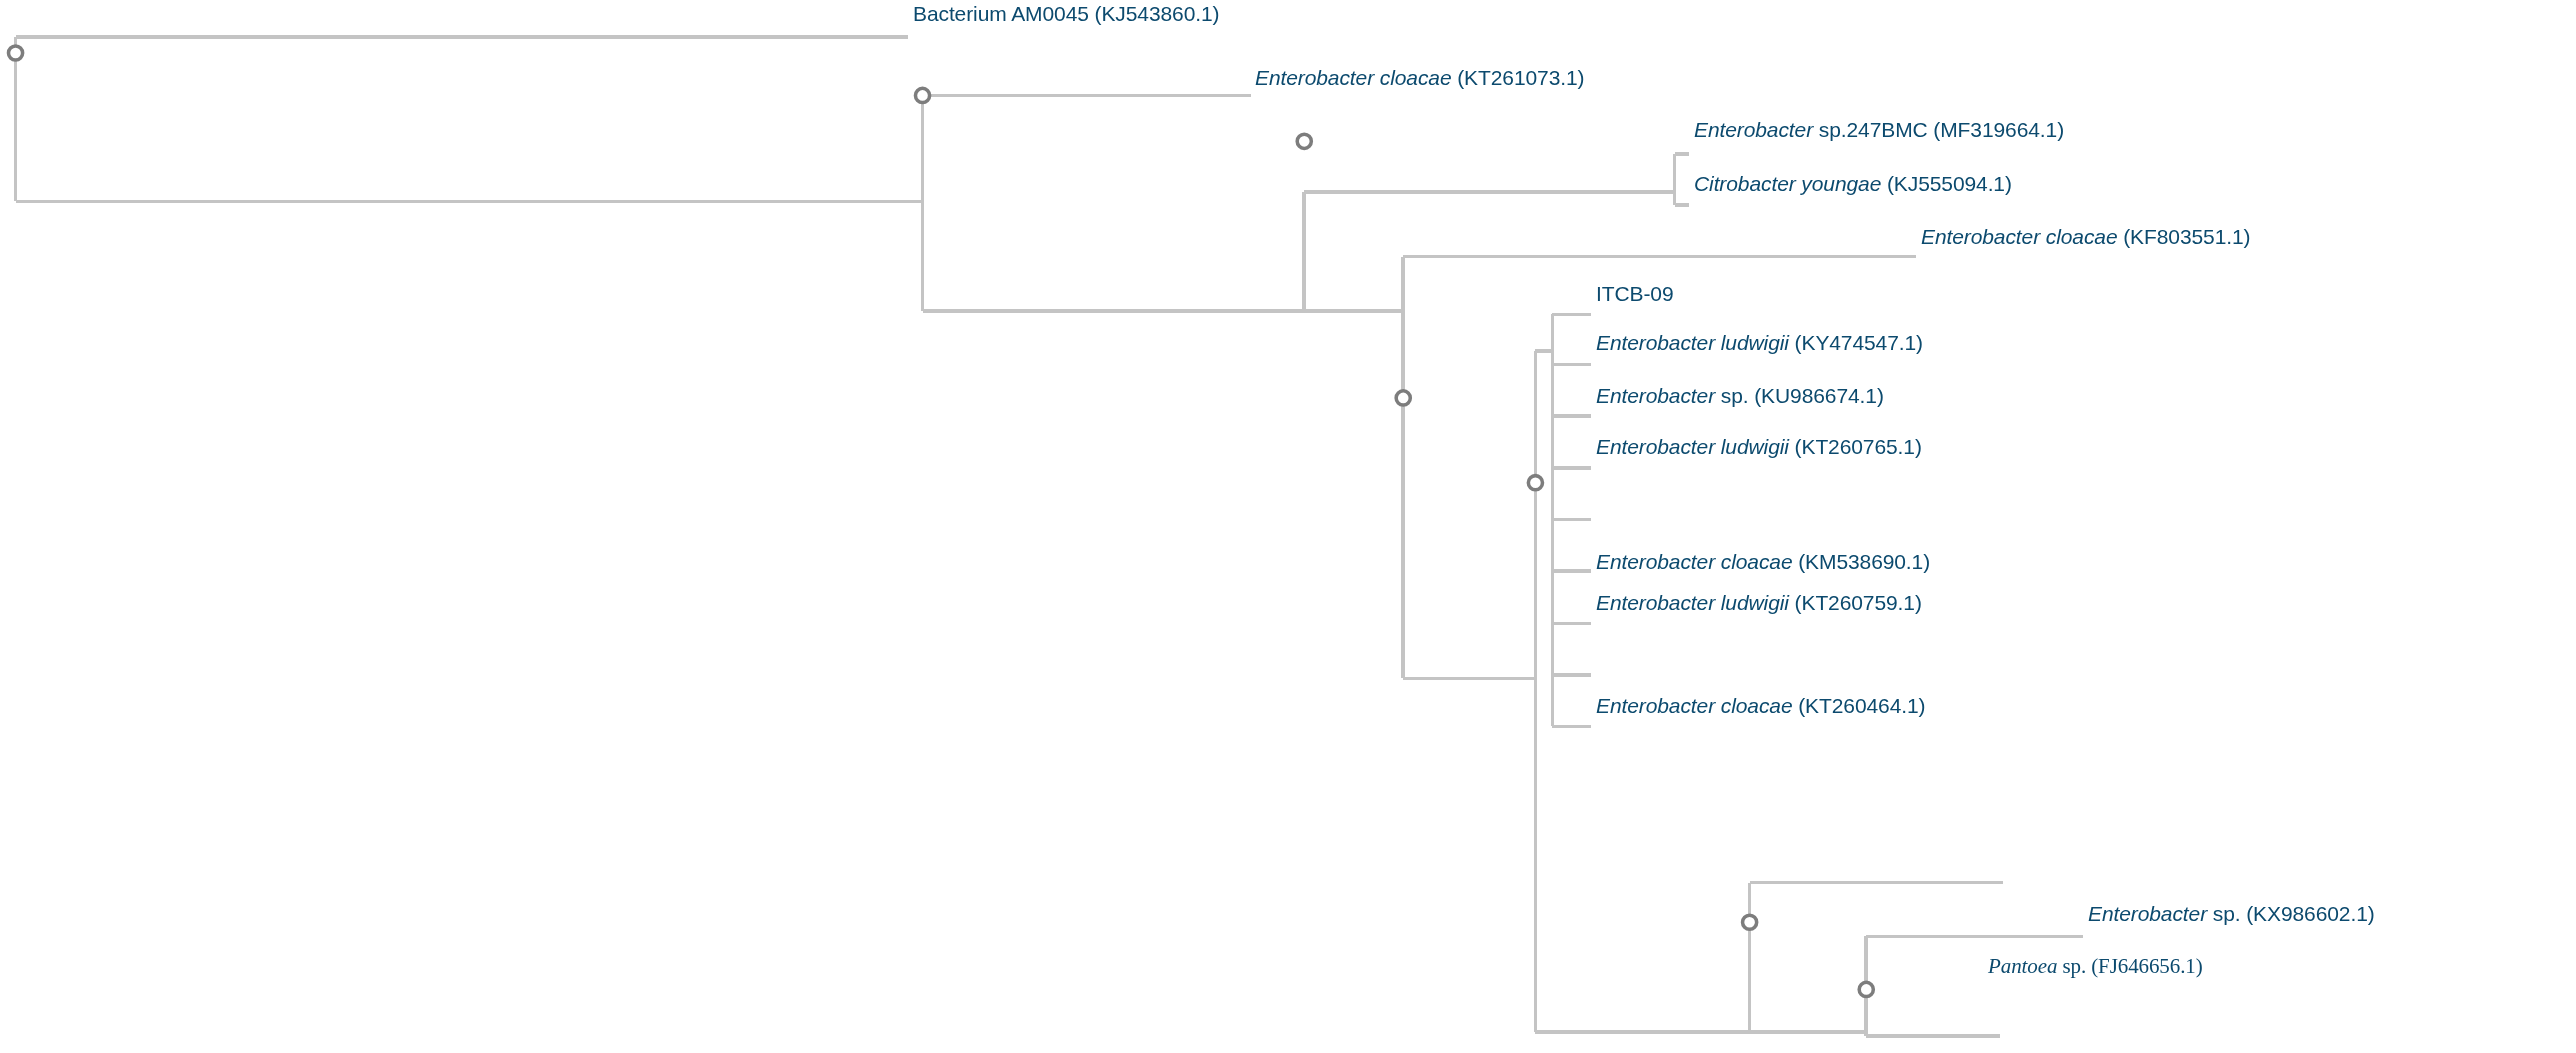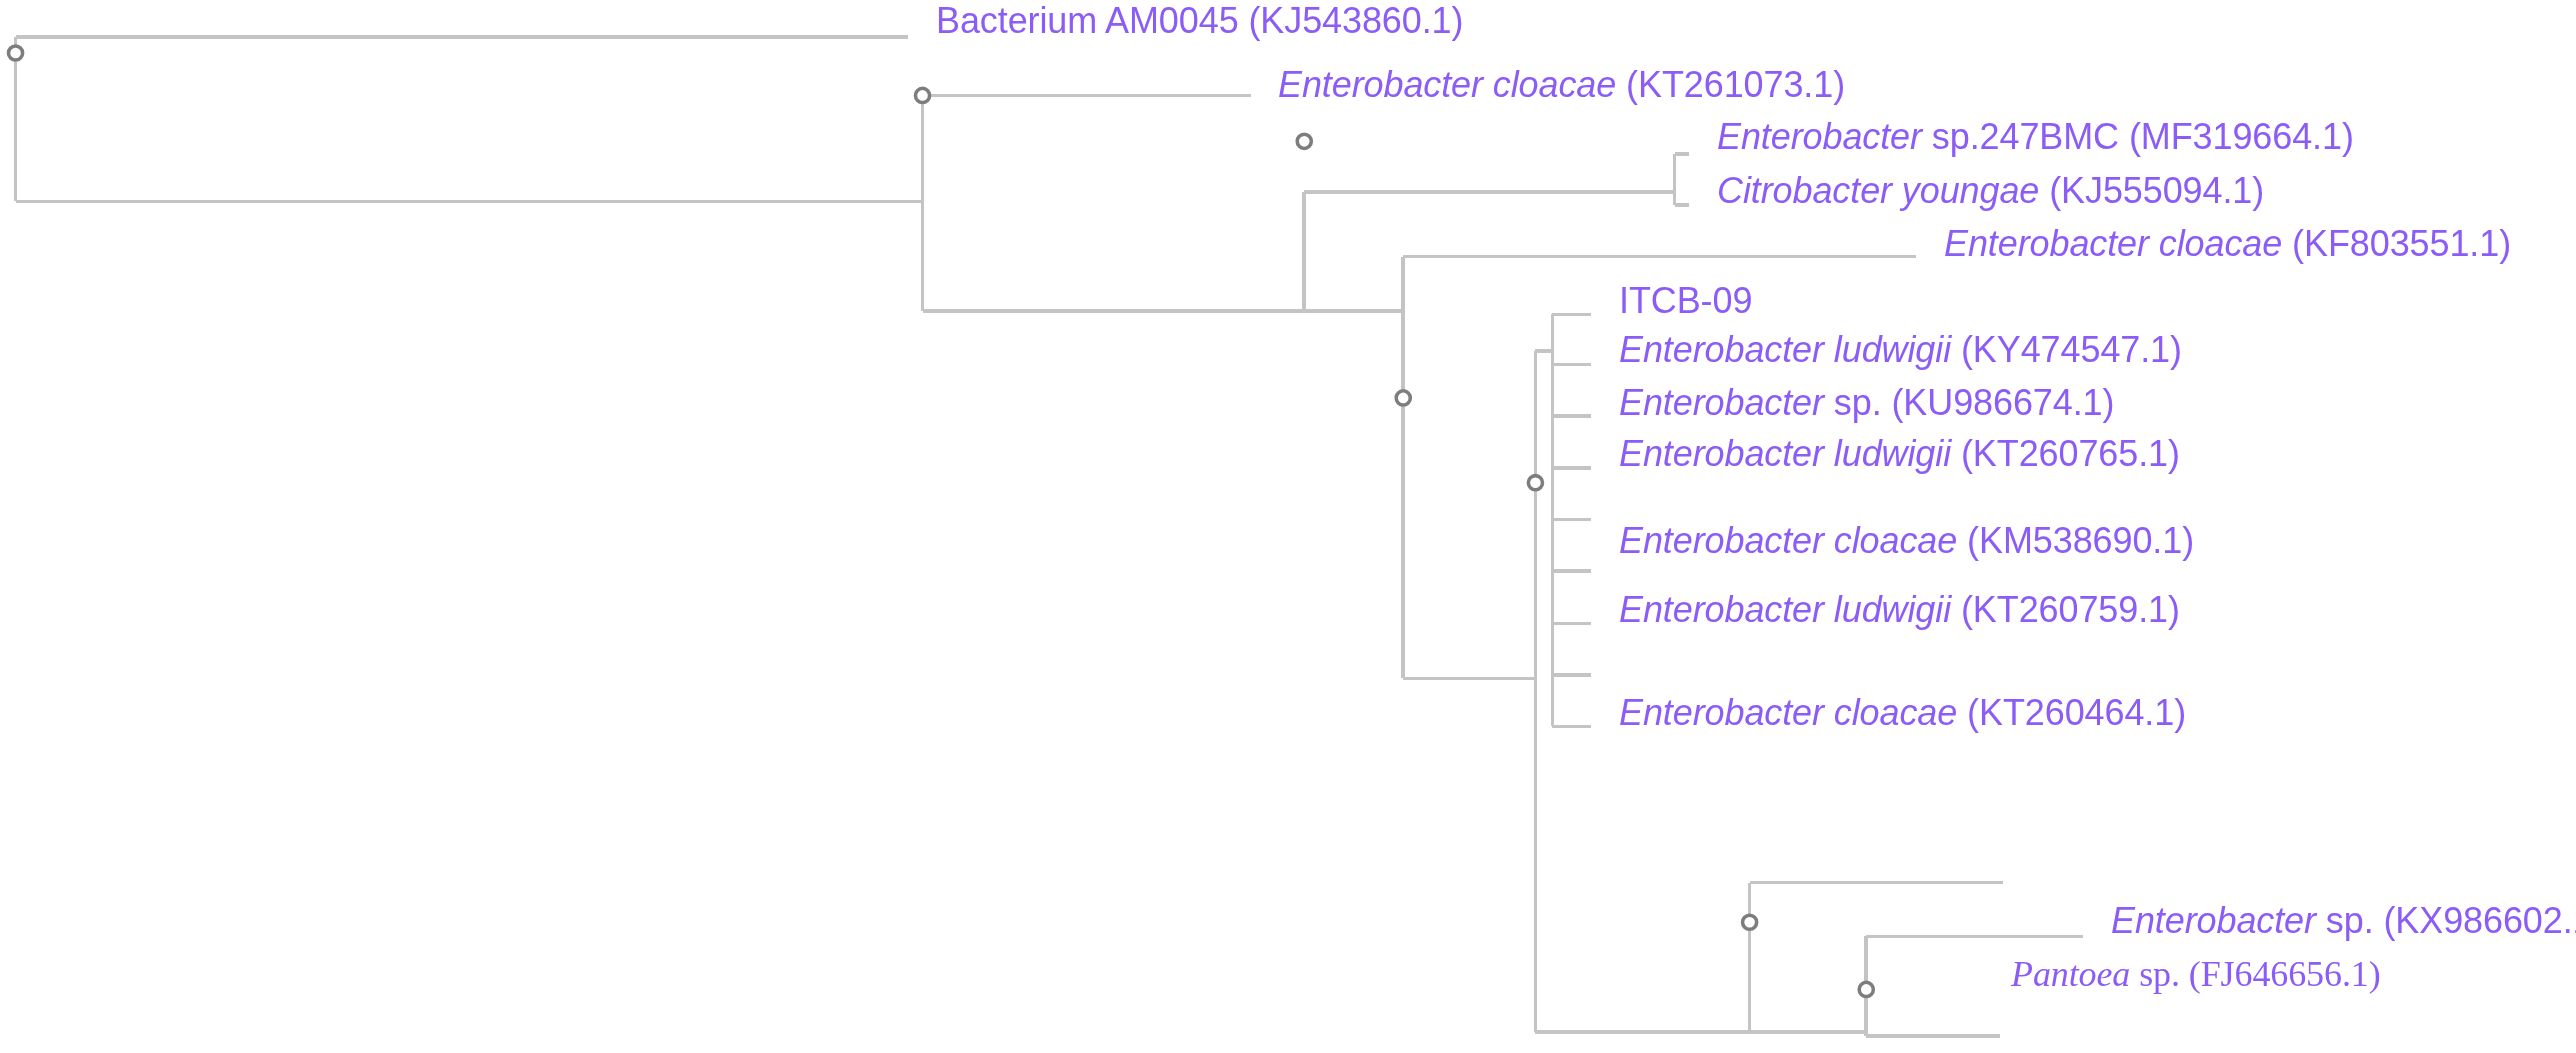--- a/index.html
+++ b/index.html
@@ -18,29 +18,28 @@
   #tree-svg {
     position: absolute;
     left: 0;
     top: 0;
     width: 2576px;
     height: 1053px;
   }
   .tip-label {
     position: absolute;
     font-family: "Liberation Sans", sans-serif;
-    font-size: 36px;
-    color: #8b5cf6;
+    font-size: 21px;
+    color: #0c4a6e;
     white-space: nowrap;
     line-height: 1;
     letter-spacing: -0.1px;
   }
   .tip-label .sci {
     font-style: italic;
-    margin-left: 23px;
   }
   .tip-label .acc {
     font-style: normal;
   }
 </style>
 </head>
 <body>
 
 <div id="page">
 
@@ -115,20 +114,20 @@
 
   <div class="tip-label" style="left:913px; top:2.8px;"><span class="sci"></span><span class="acc">Bacterium AM0045 (KJ543860.1)</span></div>
   <div class="tip-label" style="left:1255px; top:67px;"><span class="sci">Enterobacter cloacae</span><span class="acc"> (KT261073.1)</span></div>
   <div class="tip-label" style="left:1694px; top:119px;"><span class="sci">Enterobacter</span><span class="acc"> sp.247BMC (MF319664.1)</span></div>
   <div class="tip-label" style="left:1694px; top:173px;"><span class="sci">Citrobacter youngae</span><span class="acc"> (KJ555094.1)</span></div>
   <div class="tip-label" style="left:1921px; top:226px;"><span class="sci">Enterobacter cloacae</span><span class="acc"> (KF803551.1)</span></div>
   <div class="tip-label" style="left:1596px; top:283px;"><span class="sci"></span><span class="acc">ITCB-09</span></div>
   <div class="tip-label" style="left:1596px; top:332px;"><span class="sci">Enterobacter ludwigii</span><span class="acc"> (KY474547.1)</span></div>
   <div class="tip-label" style="left:1596px; top:385px;"><span class="sci">Enterobacter</span><span class="acc"> sp. (KU986674.1)</span></div>
   <div class="tip-label" style="left:1596px; top:436px;text-align:right;"><span class="sci">Enterobacter ludwigii</span><span class="acc"> (KT260765.1)</span></div>
-  <div class="tip-label" style="left:1596px; top:523px;"><span class="sci">Enterobacter cloacae</span><span class="acc"> (KM538690.1)</span></div>
+  <div class="tip-label" style="left:1596px; top:551px;"><span class="sci">Enterobacter cloacae</span><span class="acc"> (KM538690.1)</span></div>
   <div class="tip-label" style="left:1596px; top:592px;"><span class="sci">Enterobacter ludwigii</span><span class="acc"> (KT260759.1)</span></div>
   <div class="tip-label" style="left:1596px; top:695px;"><span class="sci">Enterobacter cloacae</span><span class="acc"> (KT260464.1)</span></div>
   <div class="tip-label" style="left:2088px; top:903px;"><span class="sci">Enterobacter</span><span class="acc"> sp. (KX986602.1)</span></div>
   <div class="tip-label" style="left:1988px; top:956px;font-family:Liberation Serif, serif;"><span class="sci">Pantoea</span><span class="acc"> sp. (FJ646656.1)</span></div>
 
 </div>
 
 
 </body></html>

